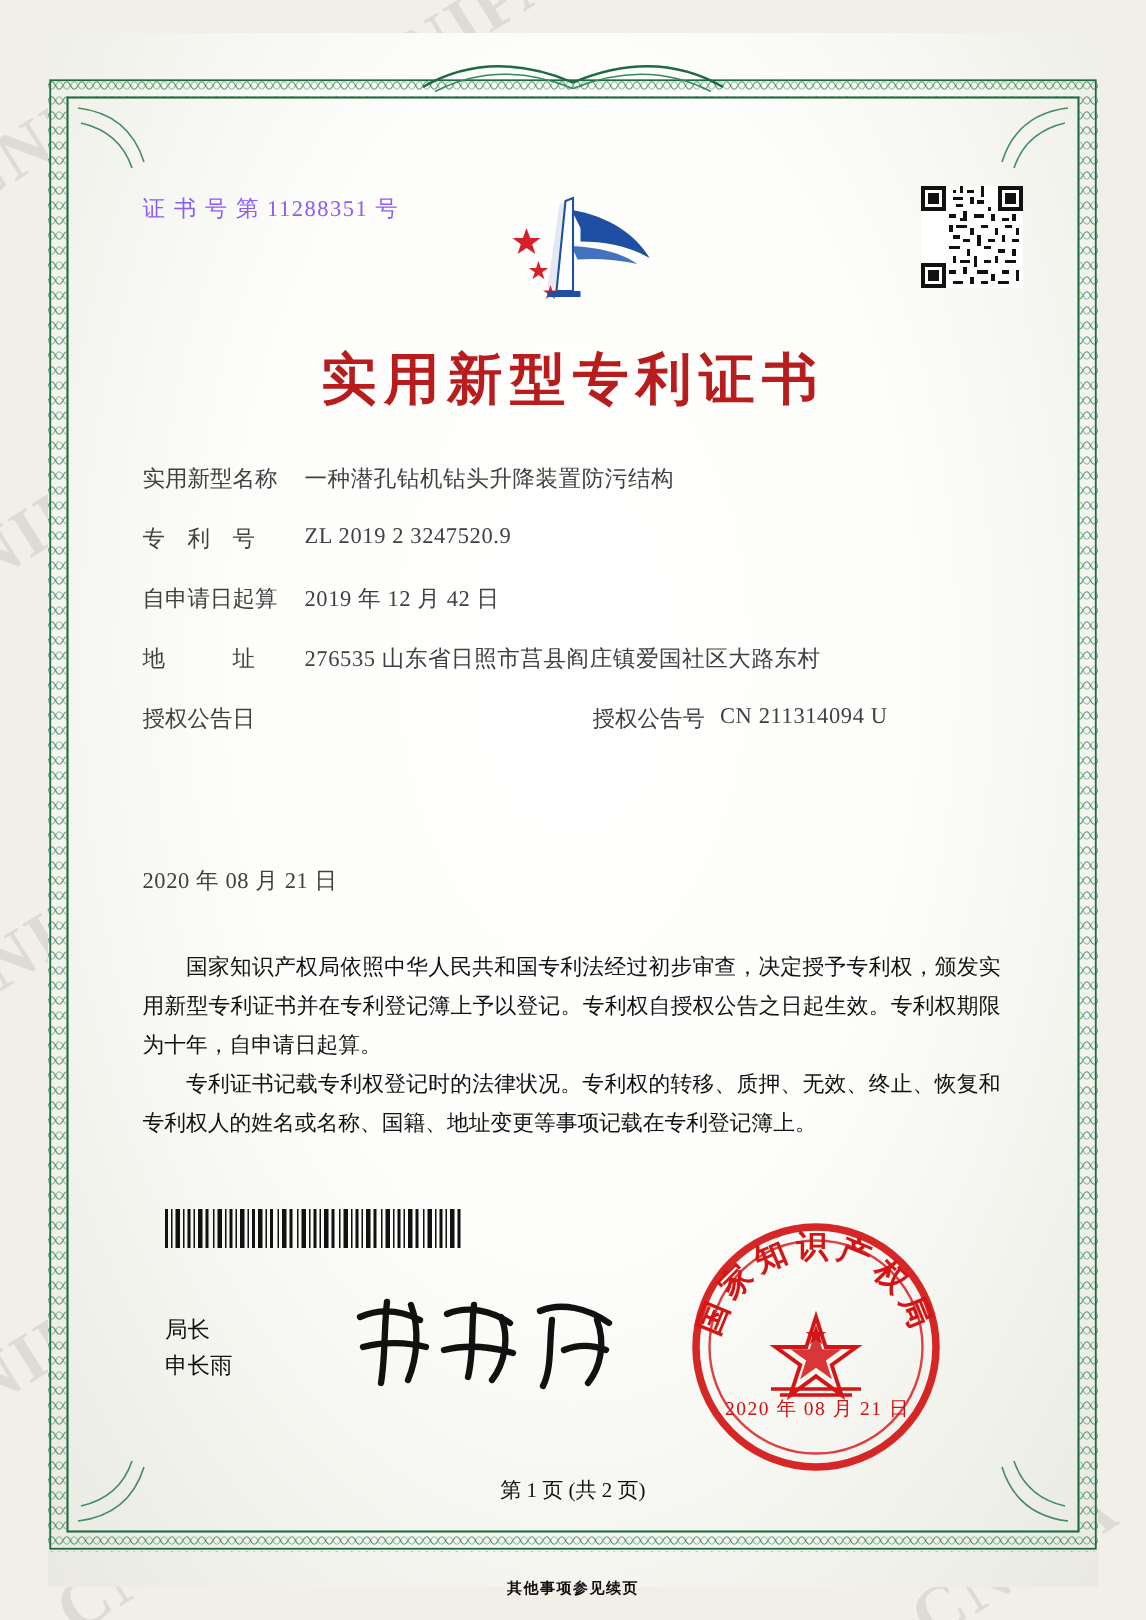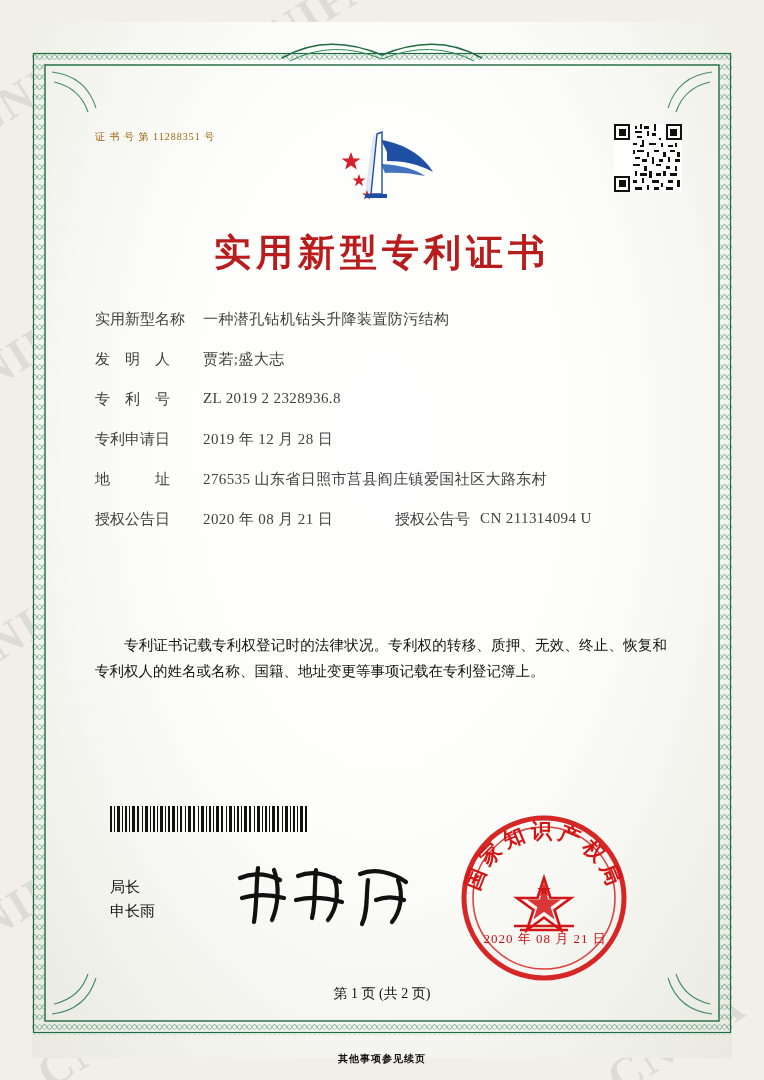--- a/index.html
+++ b/index.html
@@ -23,42 +23,42 @@
     position:absolute;left:32px;top:22px;width:700px;height:1036px;
     background:
       radial-gradient(ellipse at 50% 40%, #ffffff 0%, #fdfdfb 45%, #f3f3ee 75%, #e9e9e2 100%);
     z-index:2;
   }
   
   .content{position:absolute;inset:0;z-index:6;}
   .cert-no{
     position:absolute;left:95px;top:130px;
     font-family:"Liberation Serif","DejaVu Serif",serif;
-    font-size:10px;color:#a16207;letter-spacing:1px;
+    font-size:15px;color:#8b5cf6;letter-spacing:1px;
   }
   .qr{
     position:absolute;right:82px;top:124px;width:68px;height:68px;
     background:#fff;
   }
   .logo{position:absolute;left:50%;transform:translateX(-50%);top:128px;width:150px;height:85px;}
   .title{
     position:absolute;left:0;right:0;top:228px;text-align:center;
     font-family:"DejaVu Sans","Liberation Sans",sans-serif;
     font-weight:700;font-size:37px;letter-spacing:5px;color:#b91c1c;
   }
   .fields{position:absolute;left:95px;top:310px;width:570px;}
   .field{
     display:flex;align-items:flex-start;margin-bottom:21px;
     font-family:"Liberation Serif","DejaVu Serif",serif;
     font-size:15px;color:#404040;
   }
   .field .lbl{width:108px;flex:0 0 108px;letter-spacing:0px;}
   .field .val{flex:1;letter-spacing:.4px;}
   .row2{display:flex;width:570px;}
-  .row2 .c1{width:300px;display:flex;}
+  .row2 .c1{width:300px;display:flex;flex-direction:column;}
   .row2 .c2{display:flex;}
   .row2 .c2 .lbl{width:auto;flex:0 0 auto;margin-right:10px;text-align:center;}
 
   .para{
     position:absolute;left:95px;top:632px;width:572px;
     font-family:"Liberation Serif","DejaVu Serif",serif;
     font-size:14.5px;line-height:26px;color:#111;text-align:justify;
   }
   .para p{margin:0;text-indent:2em;}
 
@@ -234,33 +234,29 @@
 
   <div class="title">实用新型专利证书</div>
 
   <div class="fields">
 
     <div class="field">
       <div class="lbl">实用新型名称</div>
       <div class="val">一种潜孔钻机钻头升降装置防污结构</div>
     </div>
 
-    <div class="field">
-      <div class="lbl">发　明　人</div>
-      <div class="val">贾若;盛大志</div>
-    </div>
 
     <div class="field">
       <div class="lbl">专　利　号</div>
-      <div class="val">ZL 2019 2 2328936.8</div>
+      <div class="val">ZL 2019 2 3247520.9</div>
     </div>
 
     <div class="field">
-      <div class="lbl">专利申请日</div>
-      <div class="val">2019 年 12 月 28 日</div>
+      <div class="lbl">自申请日起算</div>
+      <div class="val">2019 年 12 月 42 日</div>
     </div>
 
 
     <div class="field">
       <div class="lbl">地　　　址</div>
       <div class="val">276535  山东省日照市莒县阎庄镇爱国社区大路东村</div>
     </div>
 
     <div class="field row2">
       <div class="c1">
@@ -269,20 +265,21 @@
       </div>
       <div class="c2">
         <div class="lbl">授权公告号</div>
         <div class="val">CN 211314094 U</div>
       </div>
     </div>
 
   </div>
 
   <div class="para">
+    <p>国家知识产权局依照中华人民共和国专利法经过初步审查，决定授予专利权，颁发实用新型专利证书并在专利登记簿上予以登记。专利权自授权公告之日起生效。专利权期限为十年，自申请日起算。</p>
     <p>专利证书记载专利权登记时的法律状况。专利权的转移、质押、无效、终止、恢复和专利权人的姓名或名称、国籍、地址变更等事项记载在专利登记簿上。</p>
   </div>
 
   <div class="barcode">
     <svg width="200" height="26">
       <g fill="#111">
         <rect x="0" y="0" width="2" height="26"></rect>
           <rect x="4" y="0" width="1" height="26"></rect>
         <rect x="7" y="0" width="3" height="26"></rect>
           <rect x="12" y="0" width="1" height="26"></rect>

